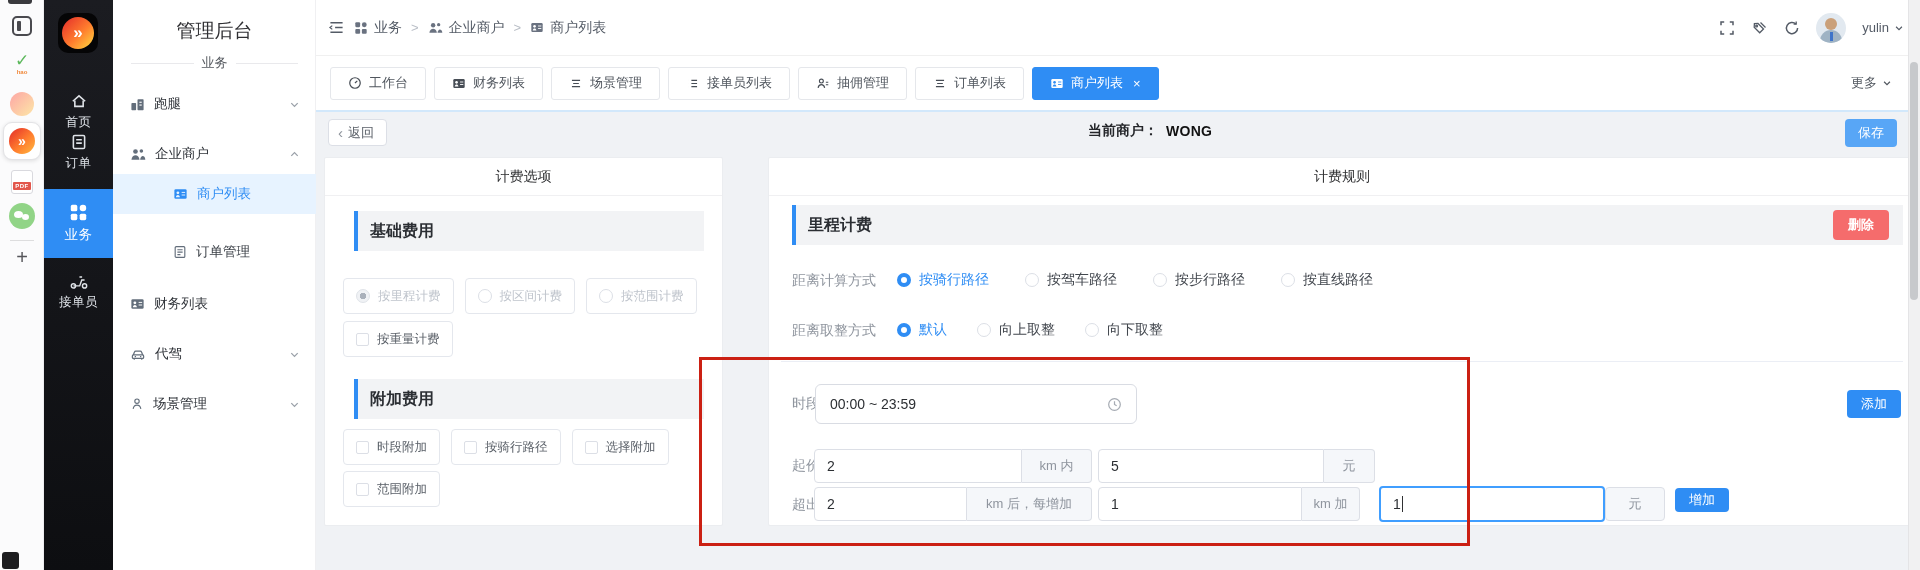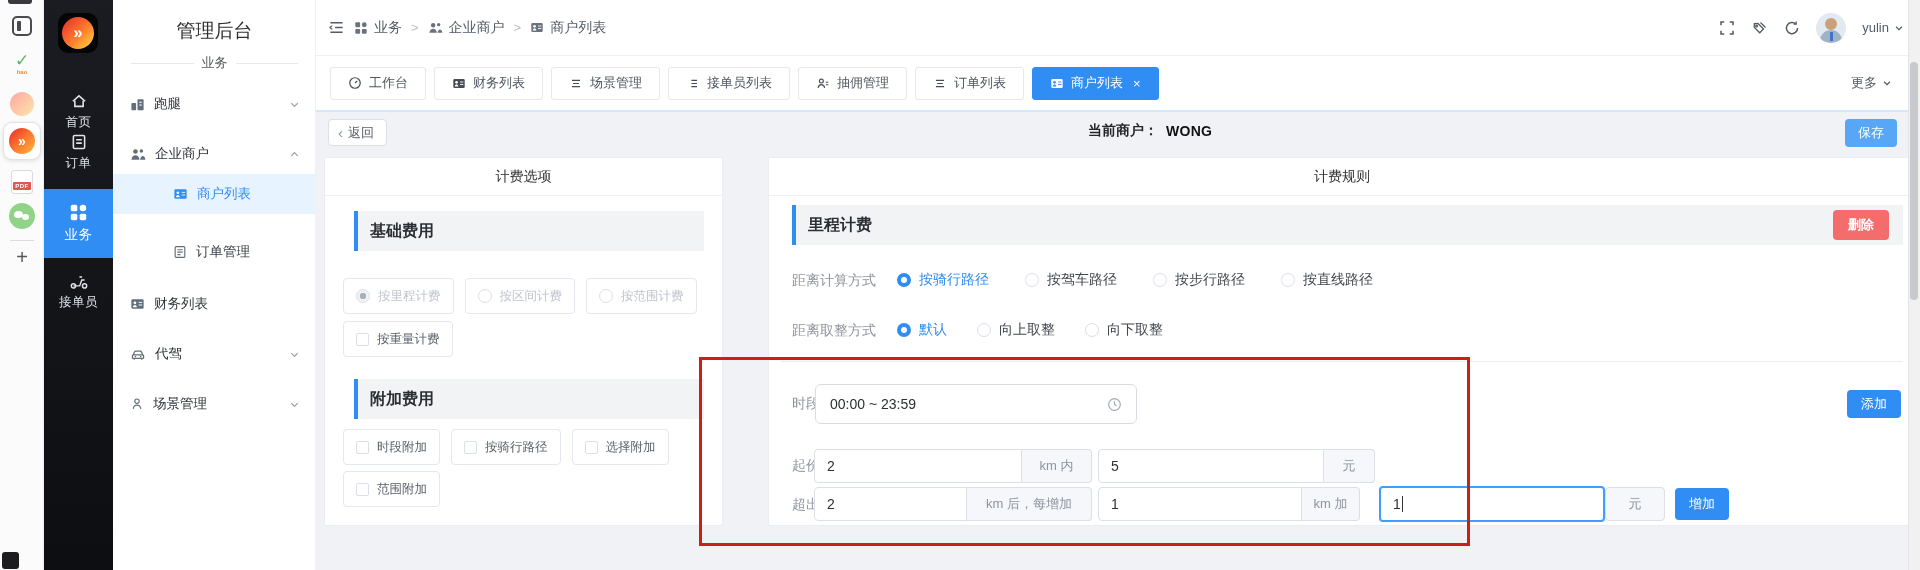--- a/index.html
+++ b/index.html
@@ -98,21 +98,21 @@
   .addon { position:absolute; height:34px; background:#f5f7fa; border:1px solid #dcdfe6; display:flex; align-items:center; justify-content:center; font-size:13px; color:#8f959e; white-space:nowrap; }
   .addon.rt { border-left:none; border-radius:0 4px 4px 0; }
   .inp.joined { border-radius:4px 0 0 4px; }
   .inp.focus { border:2px solid #409eff; height:36px; margin-top:-1px; border-radius:4px; }
   .caret { display:inline-block; width:1px; height:16px; background:#303133; margin-left:1px; }
   .time-inp { position:absolute; height:40px; border:1px solid #d9dce3; border-radius:6px; background:#fff; font-size:14px; color:#2c2f33; display:flex; align-items:center; padding:0 14px; }
   .time-inp .clock { margin-left:auto; color:#a6abb3; display:flex; }
   .divline { position:absolute; height:1px; background:#ebeef5; }
   .btn-del { position:absolute; width:56px; height:30px; background:#f56c6c; }
   .btn-add { position:absolute; width:54px; height:28px; background:#2f8df4; }
-  .btn-inc { position:absolute; width:54px; height:32px; background:#2f8df4; }
+  .btn-inc { position:absolute; width:54px; height:24px; background:#2f8df4; }
 
   
   .annotation { left:699px; top:357px; width:771px; height:189px; border:3px solid #cb2013; z-index:30; pointer-events:none; }
   .sbar-track { left:1908px; top:0; width:12px; height:570px; background:#f1f1f2; border-left:1px solid #e4e4e6; z-index:40; }
   .sbar-thumb { left:1910px; top:62px; width:8px; height:238px; background:#c7c9cc; border-radius:4px; z-index:41; }
 </style>
 </head>
 <body>
 
 <div class="page">

